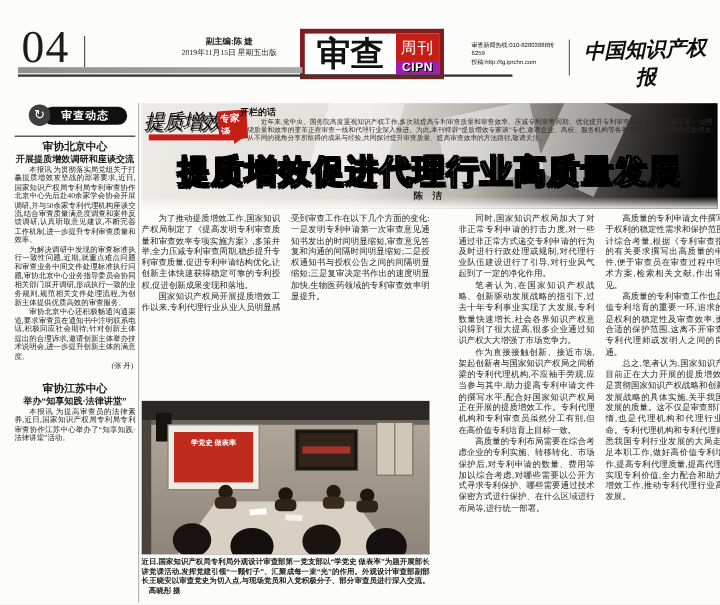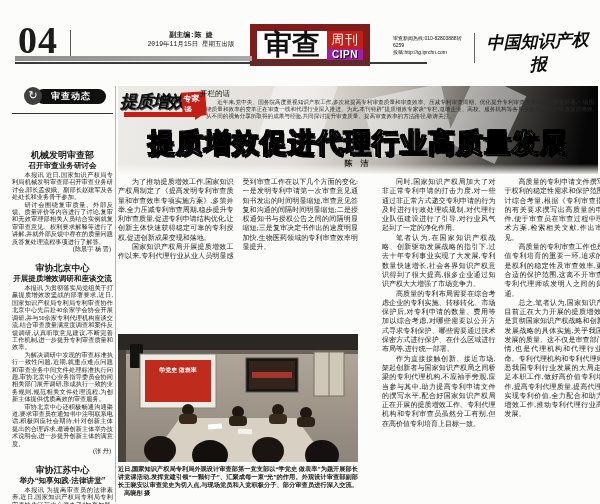--- a/index.html
+++ b/index.html
@@ -3,26 +3,26 @@
 <meta charset="utf-8">
 <style>
   * { margin:0; padding:0; box-sizing:border-box; }
   html,body { background:#e9e9e7; }
   #page {
     position:relative; width:600px; height:504px; margin:0 auto;
     background:#fcfcfa; overflow:hidden;
     font-family:"Liberation Serif","DejaVu Serif",serif; color:#1c1c1c;
   }
   
-  .page-num { position:absolute; left:18px; top:18px; font-size:38px; font-weight:bold; letter-spacing:1px; }
+  .page-num { position:absolute; left:18px; top:18px; font-size:38px; font-weight:normal; letter-spacing:1px; }
   .pn-divider { position:absolute; left:70px; top:30px; width:1px; height:26px; background:#555; }
-  .edition { position:absolute; left:126px; top:31px; width:130px; text-align:center; line-height:8px;font-family:Liberation Mono, monospace; }
+  .edition { position:absolute; left:126px; top:31px; width:130px; text-align:center; line-height:8px; }
   .edition .l1 { font-size:7px; font-weight:bold; }
   .edition .l2 { font-size:6.5px; margin-top:2px; color:#222; }
-  .masthead { position:absolute; left:250px; top:24px; width:120px; height:42px; border:7px solid #7f1d1d; display:flex; background:#fff; }
+  .masthead { position:absolute; left:250px; top:24px; width:120px; height:42px; border:4px solid #7f1d1d; display:flex; background:#fff; }
   .mast-title { flex:1; display:flex; align-items:center; justify-content:space-around; font-size:28px; font-weight:bold; color:#111; padding:0 2px; }
   .mast-right { width:36px; background:#c41e17; display:flex; flex-direction:column; }
   .mast-weekly { flex:1; color:#fff; font-size:13px; font-weight:normal; display:flex; align-items:center; justify-content:center; letter-spacing:1px; }
   .mast-cipn { background:#a21caf; color:#fff; font-size:10px; font-weight:bold; text-align:center; font-family:"Liberation Sans",sans-serif; letter-spacing:.5px; text-shadow:1px 1px 0 #000; }
   .hotline { position:absolute; left:393px; top:35px; width:78px; font-size:5px; line-height:7px; color:#111; font-family:"Liberation Sans",sans-serif; }
   .hb-divider { position:absolute; left:474px; top:33px; width:1px; height:30px; background:#666; }
   .brand { position:absolute; left:480px; top:30px; width:116px; font-size:17px; font-weight:bold; font-style:italic; letter-spacing:0; transform:rotate(-2deg); color:#0d0d0d; text-align:center; }
   .rule-thick { position:absolute; left:15px; top:56px; width:237px; height:5px; background:linear-gradient(to right,#8f8f8f,#a9a9a9); }
   .rule-thin { position:absolute; left:15px; top:62px; width:412px; height:1.5px; background:#3a3a3a; }
   
@@ -40,25 +40,25 @@
   .v-sep { position:absolute; left:115px; top:86px; width:1px; height:416px; background:#b5b5b3; }
   
   .banner { position:absolute; left:118px; top:86px; width:480px; height:88px;
     background:linear-gradient(100deg,#edebe7 0%,#e2dfda 38%,#b7b3ac 58%,#4e4b47 78%,#060606 96%); overflow:hidden; }
   .banner .deco { position:absolute; background:rgba(255,255,255,.45); }
   .d1 { left:150px; top:-10px; width:60px; height:70px; transform:rotate(18deg); }
   .d2 { left:250px; top:5px; width:80px; height:60px; transform:rotate(-12deg); background:rgba(255,255,255,.3); }
   .d3 { left:340px; top:-5px; width:55px; height:75px; transform:rotate(25deg); background:rgba(255,255,255,.18); }
   .banner-fade { position:absolute; left:0; bottom:0; width:100%; height:10px; background:linear-gradient(to bottom,rgba(252,252,250,0),rgba(252,252,250,.9)); }
   .col-logo { position:absolute; left:2px; top:4px; width:86px; }
-  .col-logo .calli { font-size:17px; font-weight:bold; font-style:italic; letter-spacing:-1px; color:#0a0a0a; text-shadow:1px 1px 0 #555; }
+  .col-logo .calli { font-size:17px; font-weight:normal; font-style:italic; letter-spacing:-1px; color:#0a0a0a; text-shadow:1px 1px 0 #555; }
   .col-tag { position:absolute; left:62px; top:2px; background:#c41e17; color:#fff; font-size:8px; font-weight:bold; padding:1px 2px; transform:rotate(-4deg); }
   .col-arrow { position:absolute; left:4px; top:22px; width:72px; height:5px; background:#c41e17; }
   .col-arrow:after { content:""; position:absolute; right:-8px; top:-4px; border-left:9px solid #c41e17; border-top:6.5px solid transparent; border-bottom:6.5px solid transparent; }
-  .intro-label { position:absolute; left:82px; top:3px; font-size:7.5px; font-weight:normal; color:#111; }
+  .intro-label { position:absolute; left:82px; top:3px; font-size:7.5px; font-weight:bold; color:#111; }
   .intro-text { position:absolute; left:88px; top:13px; width:388px; font-size:5.6px; line-height:7px; text-align:justify; text-indent:2em; color:#2c2c2c; }
   .headline { position:absolute; left:0; top:39px; width:100%; text-align:center; font-size:27px; font-weight:bold; letter-spacing:1px; color:#fff;
     -webkit-text-stroke:1px #000; text-shadow:1.5px 1.5px 0 #000, -1px -1px 0 #000, 1px -1px 0 #000, -1px 1px 0 #000; white-space:nowrap; }
   .author { position:absolute; left:0; top:72px; width:100%; text-align:center; font-size:8px; font-weight:bold; letter-spacing:3px; color:#111; }
   
   .bodytext p { font-size:7px; line-height:9.3px; text-align:justify; text-indent:2em; color:#1f1f1f; }
   .bodytext p.note { font-weight:bold; font-style:italic; }
   .left-text { position:absolute; left:118px; top:178px; width:240px; height:154px; column-count:2; column-gap:9px; overflow:hidden; }
   .right-text { position:absolute; left:362px; top:178px; width:236px; height:324px; column-count:2; column-gap:9px; overflow:hidden;margin-left:20px; }
   
@@ -94,29 +94,20 @@
   <div class="rule-thick"></div>
   <div class="rule-thin"></div>
 
   <div class="sidebar">
     <div class="sb-head">
       <div class="sb-pill">审查动态</div>
       <div class="sb-icon">↻</div>
     </div>
     <div class="sb-rule"></div>
 
-    <div class="sb-article art1">
-      <div class="t1">机械发明审查部</div>
-      <div class="t2">召开审查业务研讨会</div>
-      <div class="sb-body">
-          <p>本报讯 近日,国家知识产权局专利局机械发明审查部召开审查业务研讨会,部长孟俊娥、副部长赵建军及各处处长和业务骨干参加。</p>
-          <p>研讨会围绕复审质量、外部反馈、质量评价等内容进行了讨论,复审和无效审理部相关人员结合实例就复审审查意见、权利要求解释等进行了讲解,并就外部反馈中存在的质量问题及答复处理流程事项进行了解答。</p>
-        </div>
-      <div class="sb-byline">(陈晨宇 杨 晋)</div>
-    </div>
 
     <div class="sb-article art2">
       <div class="t1">审协北京中心</div>
       <div class="t2">开展提质增效调研和座谈交流</div>
       <div class="sb-body">
           <p>本报讯 为贯彻落实局党组关于打赢提质增效攻坚战的部署要求,近日,国家知识产权局专利局专利审查协作北京中心先后赴40余家学会协会开展调研,并与50余家专利代理机构座谈交流,结合审查质量满意度调查和案件反馈调研,认真听取意见建议,不断完善工作机制,进一步提升专利审查质量和效率。</p>
           <p>为解决调研中发现的审查标准执行一致性问题,近期,就重点难点问题和审查业务中间文件处理标准执行问题,审协北京中心业务指导委员会协同相关部门展开调研,形成执行一致的业务规则,规范相关文件处理流程,为创新主体提供优质高效的审查服务。</p>
           <p>审协北京中心还积极畅通沟通渠道,要求审查员在通知书中注明联系电话,积极回应社会期待;针对创新主体提出的合理诉求,邀请创新主体举办技术说明会,进一步提升创新主体的满意度。</p>
         </div>
       <div class="sb-byline">(张 丹)</div>
@@ -148,22 +139,22 @@
     <div class="banner-fade"></div>
   </div>
 
   <div class="left-text bodytext">
       <p>为了推动提质增效工作,国家知识产权局制定了《提高发明专利审查质量和审查效率专项实施方案》,多策并举,全力压减专利审查周期,稳步提升专利审查质量,促进专利申请结构优化,让创新主体快速获得稳定可靠的专利授权,促进创新成果变现和落地。</p>
       <p>国家知识产权局开展提质增效工作以来,专利代理行业从业人员明显感受到审查工作在以下几个方面的变化:一是发明专利申请第一次审查意见通知书发出的时间明显缩短,审查意见答复和沟通的间隔时间明显缩短;二是授权通知书与授权公告之间的间隔明显缩短;三是复审决定书作出的速度明显加快,生物医药领域的专利审查效率明显提升。</p>
     </div>
   <div class="right-text bodytext">
       <p>同时,国家知识产权局加大了对非正常专利申请的打击力度,对一些通过非正常方式递交专利申请的行为及时进行行政处理或规制,对代理行业队伍建设进行了引导,对行业风气起到了一定的净化作用。</p>
       <p>笔者认为,在国家知识产权战略、创新驱动发展战略的指引下,过去十年专利事业实现了大发展,专利数量快速增长,社会各界知识产权意识得到了很大提高,很多企业通过知识产权大大增强了市场竞争力。</p>
+      <p>作为直接接触创新、接近市场,架起创新者与国家知识产权局之间桥梁的专利代理机构,不应袖手旁观,应当参与其中,助力提高专利申请文件的撰写水平,配合好国家知识产权局正在开展的提质增效工作。专利代理机构和专利审查员虽然分工有别,但在高价值专利培育上目标一致。</p>
       <p>高质量的专利布局需要在综合考虑企业的专利实施、转移转化、市场保护后,对专利申请的数量、费用等加以综合考虑,对哪些需要以公开方式寻求专利保护、哪些需要通过技术保密方式进行保护、在什么区域进行布局等,进行统一部署。</p>
-      <p>作为直接接触创新、接近市场,架起创新者与国家知识产权局之间桥梁的专利代理机构,不应袖手旁观,应当参与其中,助力提高专利申请文件的撰写水平,配合好国家知识产权局正在开展的提质增效工作。专利代理机构和专利审查员虽然分工有别,但在高价值专利培育上目标一致。</p>
       <p>高质量的专利申请文件撰写要基于权利的稳定性需求和保护范围的设计综合考量,根据《专利审查指南》的有关要求撰写出高质量的申请文件,便于审查员在审查过程中理解技术方案,检索相关文献,作出审查意见。</p>
       <p>高质量的专利审查工作也是高价值专利培育的重要一环,追求的不只是权利的稳定性及审查效率,更在于合适的保护范围,这离不开审查员与专利代理师或发明人之间的良好沟通。</p>
       <p>总之,笔者认为,国家知识产权局目前正在大力开展的提质增效工作,是贯彻国家知识产权战略和创新驱动发展战略的具体实施,关乎我国经济发展的质量。这不仅是审查部门的事情,也是代理机构和代理行业的使命。专利代理机构和专利代理师应洞悉我国专利行业发展的大局走势,立足本职工作,做好高价值专利培育工作,提高专利代理质量,提高代理效率,实现专利价值,全力配合和助力提质增效工作,推动专利代理行业高质量发展。</p>
     </div>
 
   <div class="photo">
     <svg width="240" height="128" viewBox="0 0 240 128">
       <defs>
         <linearGradient id="wall" x1="0" y1="0" x2="0" y2="1">
           <stop offset="0" stop-color="#b5ab9e"></stop>

